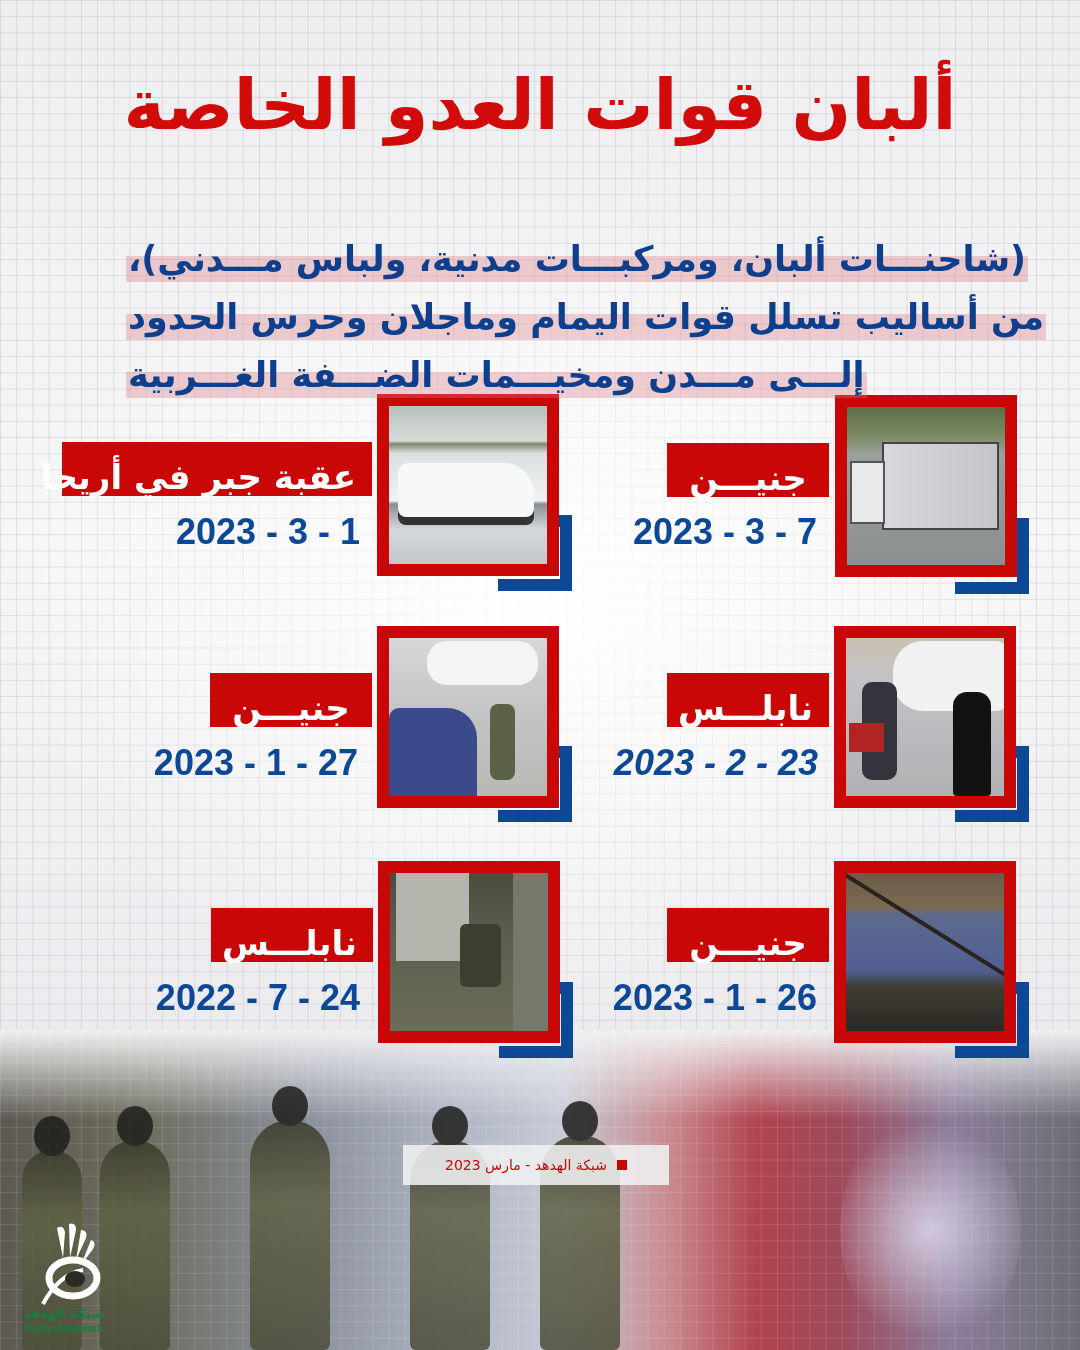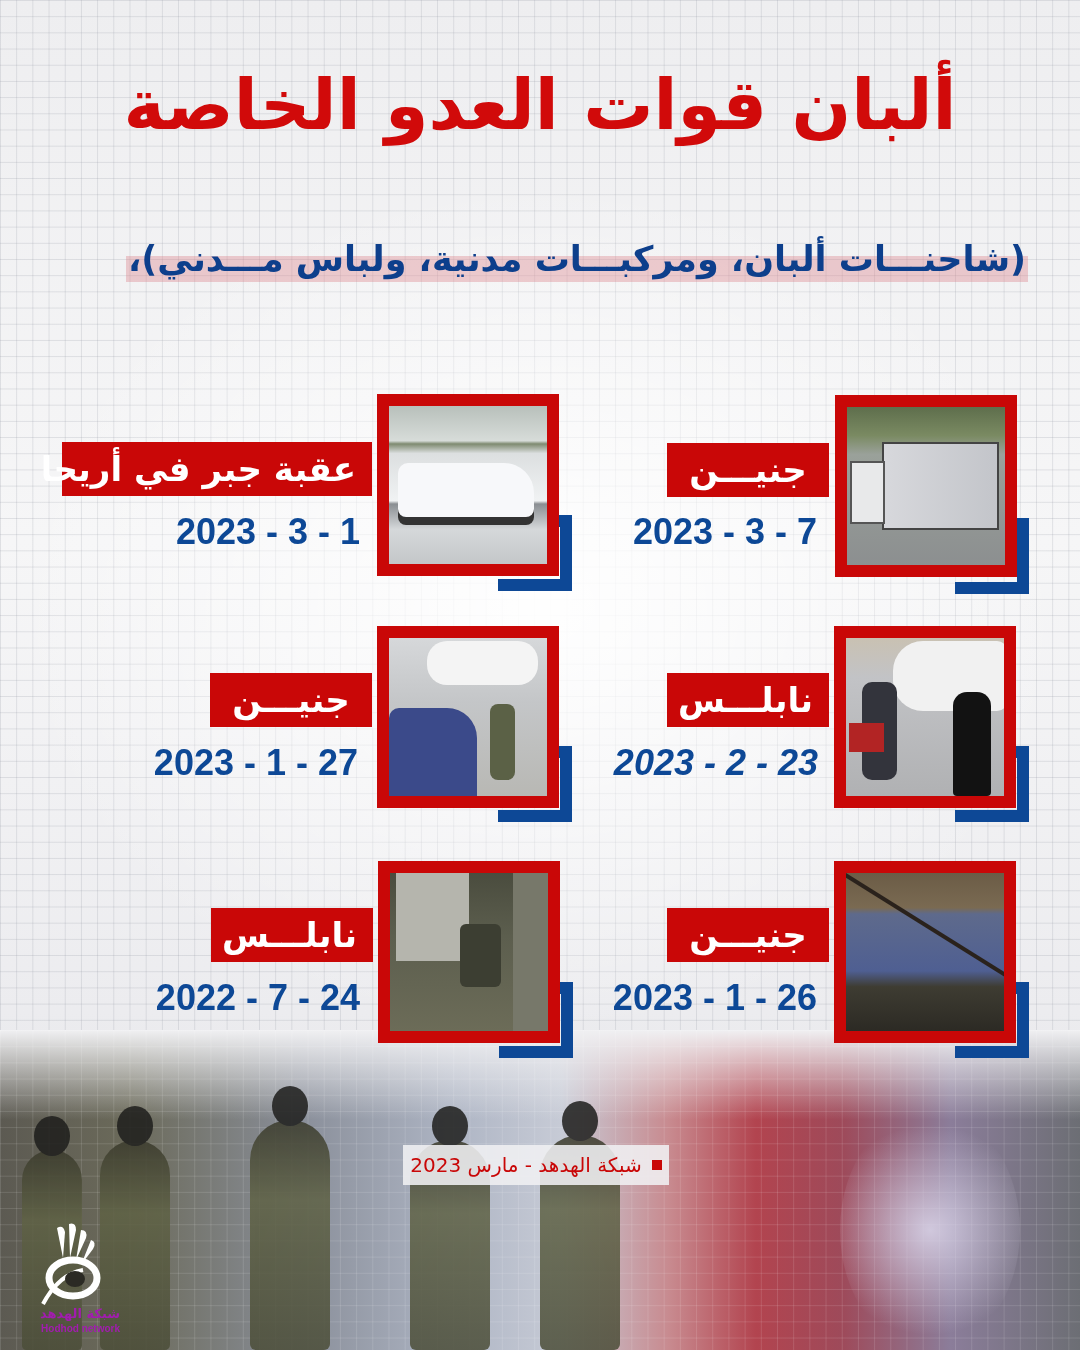--- a/index.html
+++ b/index.html
@@ -70,21 +70,21 @@
     position: absolute; width: 74px; height: 76px;
     border-right: 12px solid #0d4896; border-bottom: 12px solid #0d4896;
     border-top: 12px solid #0d4896; border-left: 0;
   }
   .frame-accent::before {
     content: ""; position: absolute; left: 0; top: -12px; width: 12px; height: 12px; background: transparent;
   }
   .photo { width: 100%; height: 100%; position: relative; overflow: hidden; }
   .place-label {
     position: absolute; background: #c90707; color: #ffffff; font-weight: bold;
-    font-size: 34px; height: 54px; line-height: 54px; padding: 0 16px; white-space: nowrap;
+    font-size: 34px; height: 54px; line-height: 54px; padding: 8px 16px; white-space: nowrap;
     text-align: center;
   }
   .date {
     position: absolute; color: #0d4896; font-family: "Liberation Sans", sans-serif;
     font-weight: bold; font-size: 36px; line-height: 40px; direction: ltr; white-space: nowrap;
     text-align: right;
   }
 
   
   .ph-van { background: linear-gradient(180deg, #b8c0bb 0%, #d7dcd9 22%, #7e8a70 24%, #dcdfe0 30%, #f0f2f3 60%, #8a8e92 62%, #d5d8da 78%, #c4c7c9 100%); }
@@ -107,23 +107,23 @@
   .ph-night .fig { position:absolute; left:44%; top:32%; width:26%; height:40%; background:#3c3e32; border-radius:6px; }
   .ph-market { background: linear-gradient(180deg, #6b5c46 0%, #7a6a52 22%, #5e6a8c 26%, #4f5f92 62%, #3e3c32 72%, #2c2a24 100%); }
   .ph-market .pole { position:absolute; left:0; top:0; width:140%; height:4px; background:#2a221c; transform-origin: 0 0; transform: rotate(32deg); }
 
   .credit {
     position: absolute; left: 403px; top: 1145px; width: 266px; height: 40px;
     background: rgba(240,240,242,0.88); display: flex; align-items: center; justify-content: center;
     gap: 10px; direction: rtl;
   }
   .credit-bullet { width: 10px; height: 10px; background: #c90707; }
-  .credit-text { color: #c90707; font-size: 20px; white-space: nowrap; font-family: "DejaVu Sans", sans-serif; }
-
-  .logo { position: absolute; left: 24px; top: 1222px; width: 96px; text-align: right; color: #a21caf; }
+  .credit-text { color: #c90707; font-size: 14px; white-space: nowrap; font-family: "DejaVu Sans", sans-serif; }
+
+  .logo { position: absolute; left: 24px; top: 1222px; width: 96px; text-align: left; color: #15803d; }
   .logo-mark { width: 70px; height: 84px; margin: 0 auto; position: relative; }
   .logo-ar { font-size: 13px; font-weight: bold; line-height: 16px; }
   .logo-en { font-family: "Liberation Sans", sans-serif; font-size: 10px; font-weight: bold; line-height: 14px; direction: ltr; }
 </style>
 </head>
 <body>
 
 <div class="bg"></div>
 
 <div class="bottom-photo">
@@ -133,20 +133,26 @@
   <div class="soldier" style="left:410px; width:80px; height:210px;"></div>
   <div class="soldier" style="left:540px; width:80px; height:215px;"></div>
   <div class="smoke" style="left:840px; width:180px; height:240px;"></div>
 </div>
 
 <h1 class="title">ألبان قوات العدو الخاصة</h1>
 
 <div class="subtitle">
   <div class="sub-wrap">
       <div class="sub-line">(شاحنـــات ألبان، ومركبـــات مدنية، ولباس مـــدني)،</div>
+    </div>
+  <div class="sub-wrap">
+      <div class="sub-line">من أساليب تسلل قوات اليمام وماجلان وحرس الحدود</div>
+    </div>
+  <div class="sub-wrap">
+      <div class="sub-line">إلـــى مـــدن ومخيـــمات الضـــفة الغـــربية</div>
     </div>
 </div>
 
 <div>
   <div class="frame-accent" style="left:955px; top:518px;"></div>
   <div class="frame" style="left:835px; top:395px;">
     <div class="photo ph-truck">
       <div class="veh"></div>
         <div class="cab"></div>
     </div>

